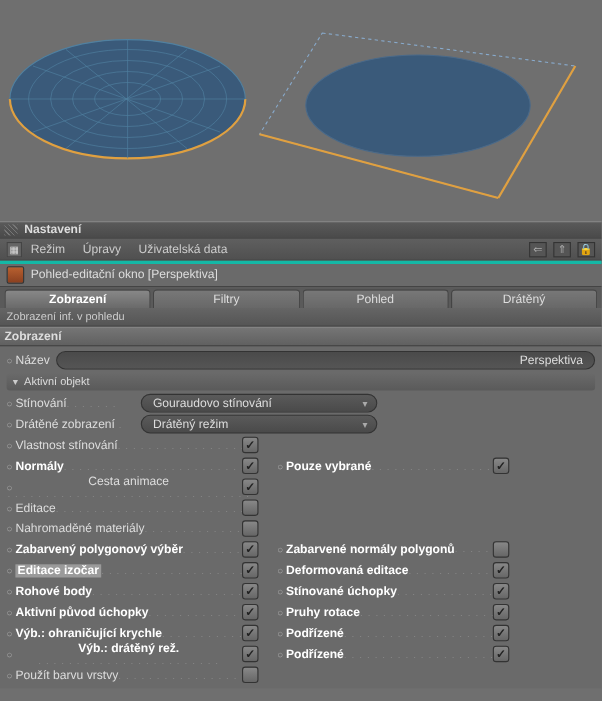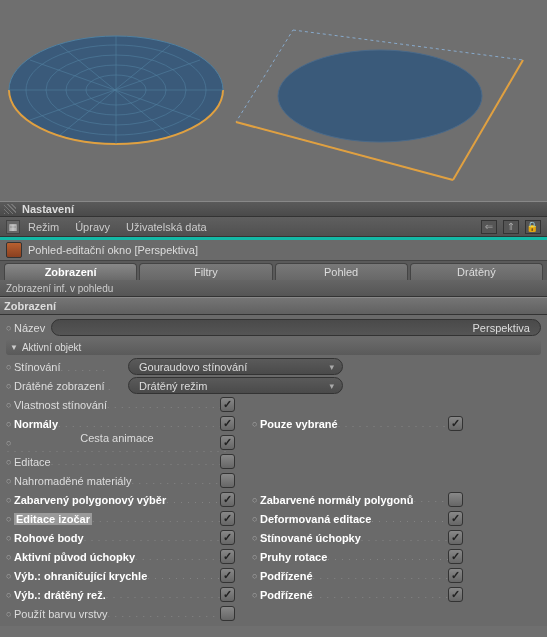--- a/index.html
+++ b/index.html
@@ -221,21 +221,21 @@
         <div class="prop-row">
           <span class="prop-bullet">○</span>
           <span style="display: flex; align-items: center; width: 206px;">
             <span class="prop-label bold">Výb.: ohraničující krychle</span>
             <span class="dots" style="flex: 1 1 0%;"> . . . . . . . . . . . . </span>
           </span>
           <span class="check checked"></span>
         </div>
         <div class="prop-row">
           <span class="prop-bullet">○</span>
-          <span style="display: flex; align-items: center; width: 206px;">
+          <span style="display: flex; align-items: center; width: 206px; flex-direction: column;">
             <span class="prop-label bold">Výb.: drátěný rež.</span>
             <span class="dots" style="flex: 1 1 0%;"> . . . . . . . . . . . . . . . . . . . . . . . . </span>
           </span>
           <span class="check checked"></span>
         </div>
         <div class="prop-row">
           <span class="prop-bullet">○</span>
           <span style="display: flex; align-items: center; width: 206px;">
             <span class="prop-label">Použít barvu vrstvy</span>
             <span class="dots" style="flex: 1 1 0%;"> . . . . . . . . . . . . . . . . . . . . . . . </span>

